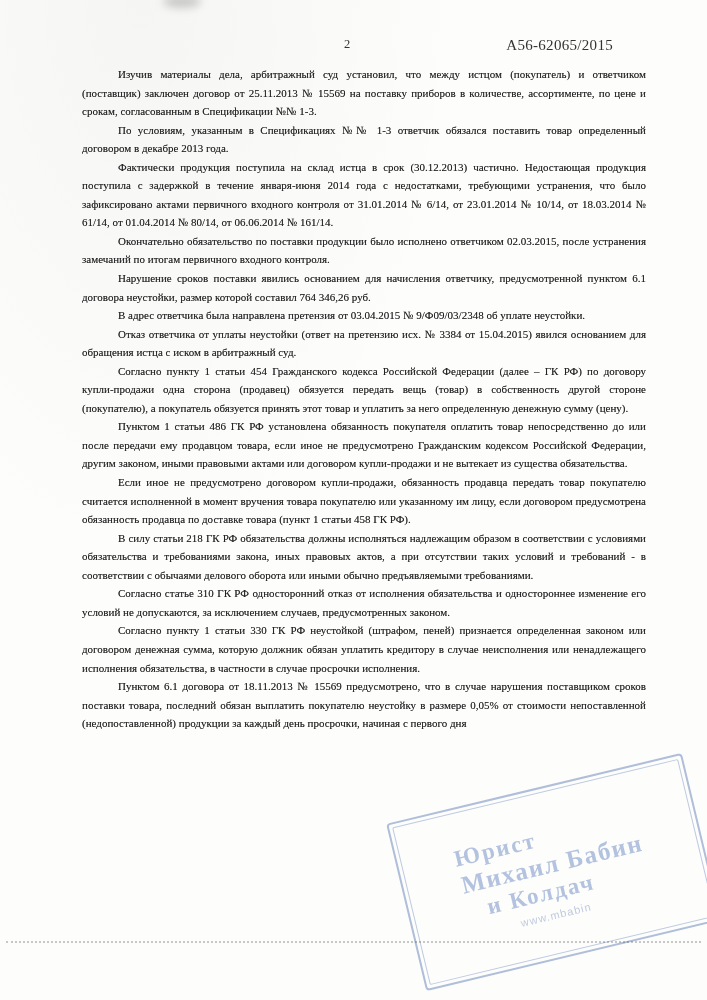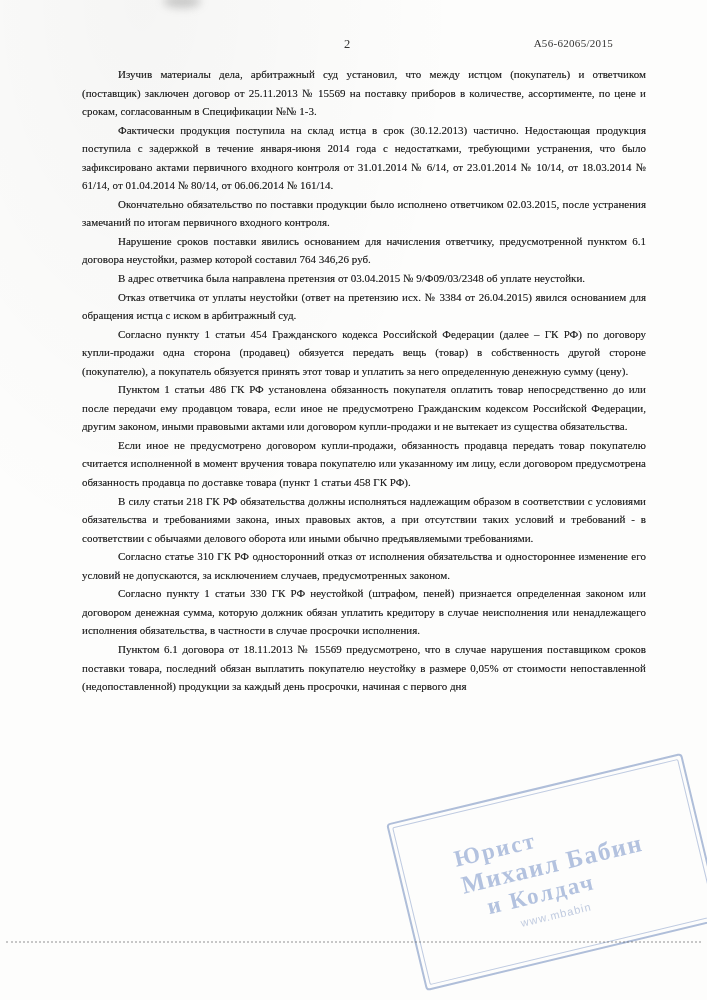--- a/index.html
+++ b/index.html
@@ -15,21 +15,21 @@
   .smudge{
     position:absolute;left:163px;top:-5px;width:38px;height:13px;
     background:rgba(95,95,95,0.30);border-radius:50%;filter:blur(4px);
   }
   .page-number{
     position:absolute;left:344px;top:37px;
     font-size:12.5px;color:#333;
   }
   .case-number{
     position:absolute;right:94px;top:37px;
-    font-size:11px;color:#333;letter-spacing:0.3px;
+    font-size:15px;color:#333;letter-spacing:0.3px;
   }
   .doc-body{
     position:absolute;left:82px;top:65px;width:564px;
     z-index:2;
     font-size:11px;line-height:18.55px;
     color:#242424;
     text-align:justify;
     text-shadow:0 0 0.6px rgba(40,40,40,0.55);
   }
   .doc-body p{
@@ -88,25 +88,26 @@
     <div class="stamp-content">
       <div class="stamp-l1">Юрист</div>
       <div class="stamp-l2">Михаил Бабин</div>
       <div class="stamp-l3">и Колдач</div>
       <div class="stamp-url">www.mbabin</div>
     </div>
   </div>
 
   <div class="doc-body">
     <p>Изучив материалы дела, арбитражный суд установил, что между истцом (покупатель) и ответчиком (поставщик) заключен договор от 25.11.2013 № 15569 на поставку приборов в количестве, ассортименте, по цене и срокам, согласованным в Спецификации №№ 1-3.</p>
+    <p>По условиям, указанным в Спецификациях №№ 1-3 ответчик обязался поставить товар определенный договором в декабре 2013 года.</p>
     <p>Фактически продукция поступила на склад истца в срок (30.12.2013) частично. Недостающая продукция поступила с задержкой в течение января-июня 2014 года с недостатками, требующими устранения, что было зафиксировано актами первичного входного контроля от 31.01.2014 № 6/14, от 23.01.2014 № 10/14, от 18.03.2014 № 61/14, от 01.04.2014 № 80/14, от 06.06.2014 № 161/14.</p>
     <p>Окончательно обязательство по поставки продукции было исполнено ответчиком 02.03.2015, после устранения замечаний по итогам первичного входного контроля.</p>
     <p>Нарушение сроков поставки явились основанием для начисления ответчику, предусмотренной пунктом 6.1 договора неустойки, размер которой составил 764 346,26 руб.</p>
     <p>В адрес ответчика была направлена претензия от 03.04.2015 № 9/Ф09/03/2348 об уплате неустойки.</p>
-    <p>Отказ ответчика от уплаты неустойки (ответ на претензию исх. № 3384 от 26.04.2015) явился основанием для обращения истца с иском в арбитражный суд.</p>
+    <p>Отказ ответчика от уплаты неустойки (ответ на претензию исх. № 3384 от 15.04.2015) явился основанием для обращения истца с иском в арбитражный суд.</p>
     <p>Согласно пункту 1 статьи 454 Гражданского кодекса Российской Федерации (далее – ГК РФ) по договору купли-продажи одна сторона (продавец) обязуется передать вещь (товар) в собственность другой стороне (покупателю), а покупатель обязуется принять этот товар и уплатить за него определенную денежную сумму (цену).</p>
     <p>Пунктом 1 статьи 486 ГК РФ установлена обязанность покупателя оплатить товар непосредственно до или после передачи ему продавцом товара, если иное не предусмотрено Гражданским кодексом Российской Федерации, другим законом, иными правовыми актами или договором купли-продажи и не вытекает из существа обязательства.</p>
     <p>Если иное не предусмотрено договором купли-продажи, обязанность продавца передать товар покупателю считается исполненной в момент вручения товара покупателю или указанному им лицу, если договором предусмотрена обязанность продавца по доставке товара (пункт 1 статьи 458 ГК РФ).</p>
     <p>В силу статьи 218 ГК РФ обязательства должны исполняться надлежащим образом в соответствии с условиями обязательства и требованиями закона, иных правовых актов, а при отсутствии таких условий и требований - в соответствии с обычаями делового оборота или иными обычно предъявляемыми требованиями.</p>
     <p>Согласно статье 310 ГК РФ односторонний отказ от исполнения обязательства и одностороннее изменение его условий не допускаются, за исключением случаев, предусмотренных законом.</p>
     <p>Согласно пункту 1 статьи 330 ГК РФ неустойкой (штрафом, пеней) признается определенная законом или договором денежная сумма, которую должник обязан уплатить кредитору в случае неисполнения или ненадлежащего исполнения обязательства, в частности в случае просрочки исполнения.</p>
     <p>Пунктом 6.1 договора от 18.11.2013 № 15569 предусмотрено, что в случае нарушения поставщиком сроков поставки товара, последний обязан выплатить покупателю неустойку в размере 0,05% от стоимости непоставленной (недопоставленной) продукции за каждый день просрочки, начиная с первого дня</p>
   </div>
 
   <div class="fold-line"></div>

